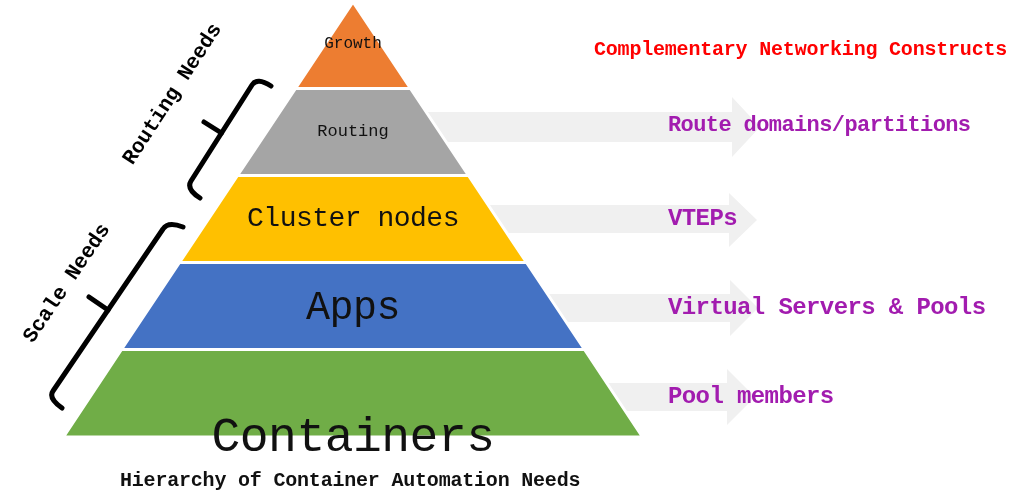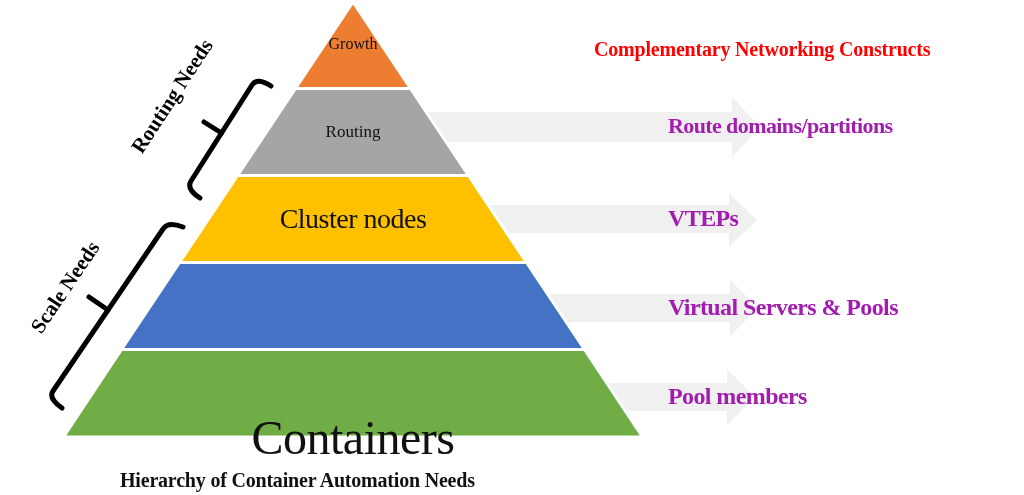--- a/index.html
+++ b/index.html
@@ -1,21 +1,21 @@
 <!DOCTYPE html>
 <html><head>
 <meta charset="utf-8">
 <style>
   html,body{margin:0;padding:0;background:#ffffff;}
   #stage{
     position:relative;
     width:1024px;height:495px;
     background:#ffffff;
     overflow:hidden;
-    font-family:Liberation Serif, serif;
+    font-family:Liberation Mono, monospace;
   }
   #diagram-svg{position:absolute;left:0;top:0;}
   .lbl{
     position:absolute;
     color:#111111;
     line-height:1.05;
     white-space:nowrap;
   }
   .layer-lbl{text-align:center;}
   .lbl-growth{left:253px;top:36px;width:200px;font-size:16px;}
@@ -78,20 +78,21 @@
       <path d="M271 86 Q257 77 252 85 L191 181 Q186 189 200 198"></path>
       <path d="M221.5 133 L204 122"></path>
       <path d="M183 227 Q168 221 163 229 L53 391 Q48 398 62 408"></path>
       <path d="M108 310 L89 297"></path>
     </g>
   </svg>
 
   <div class="lbl layer-lbl lbl-growth">Growth</div>
   <div class="lbl layer-lbl lbl-clusters">Routing</div>
   <div class="lbl layer-lbl lbl-cluster-nodes">Cluster nodes</div>
+  <div class="lbl layer-lbl lbl-apps">Apps</div>
   <div class="lbl layer-lbl lbl-containers">Containers</div>
 
   <div class="lbl rot-lbl rot-routing">Routing Needs</div>
   <div class="lbl rot-lbl rot-scale">Scale Needs</div>
 
   <div class="lbl red-title" style="color: rgb(255, 0, 0);">Complementary Networking Constructs</div>
   <div class="lbl caption">Hierarchy of Container Automation Needs</div>
 
   <div class="lbl arrow-lbl arrow-lbl-0">Route domains/partitions</div>
   <div class="lbl arrow-lbl arrow-lbl-1">VTEPs</div>

